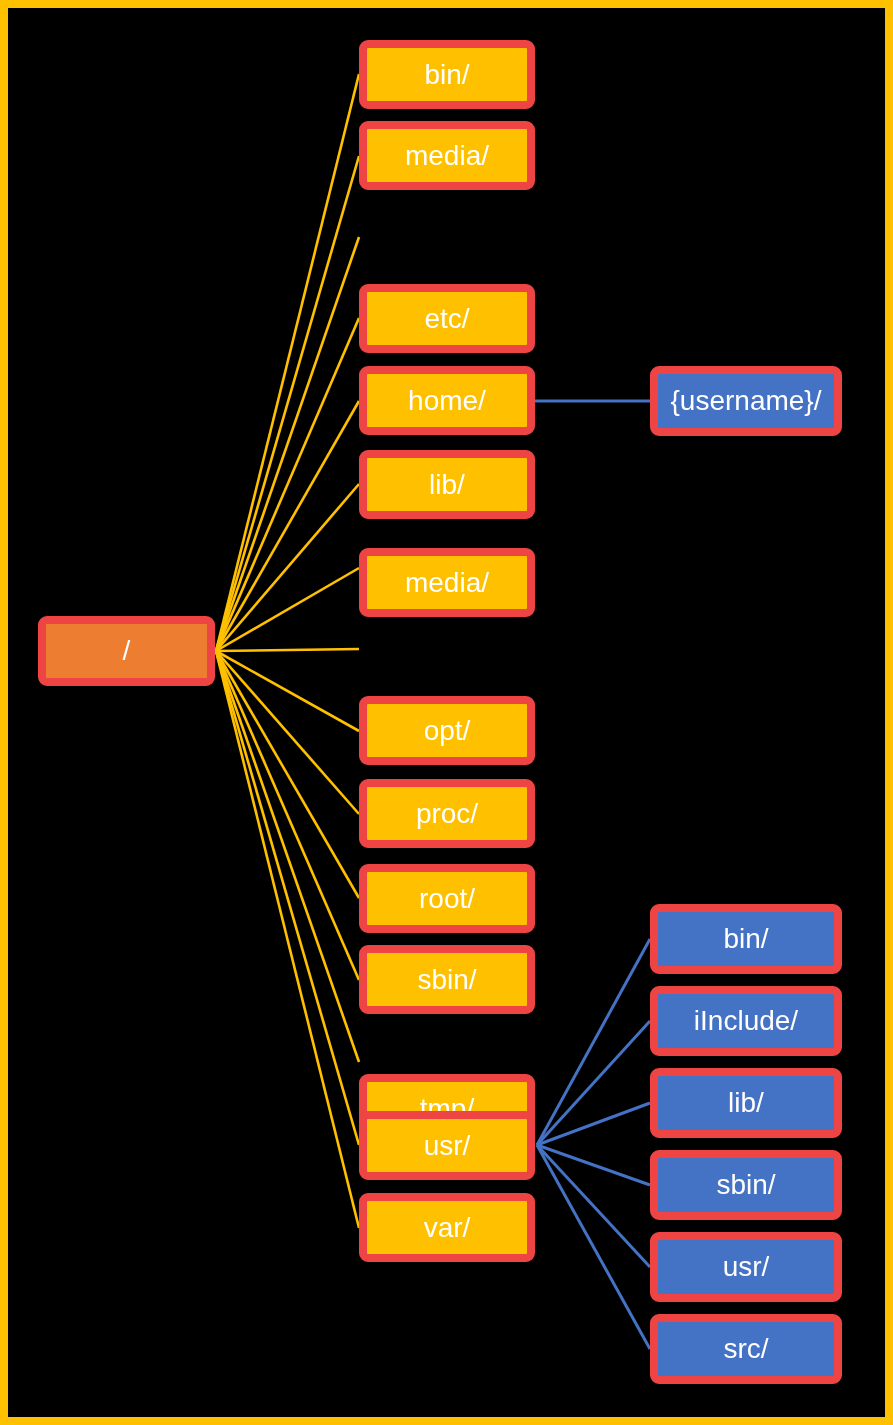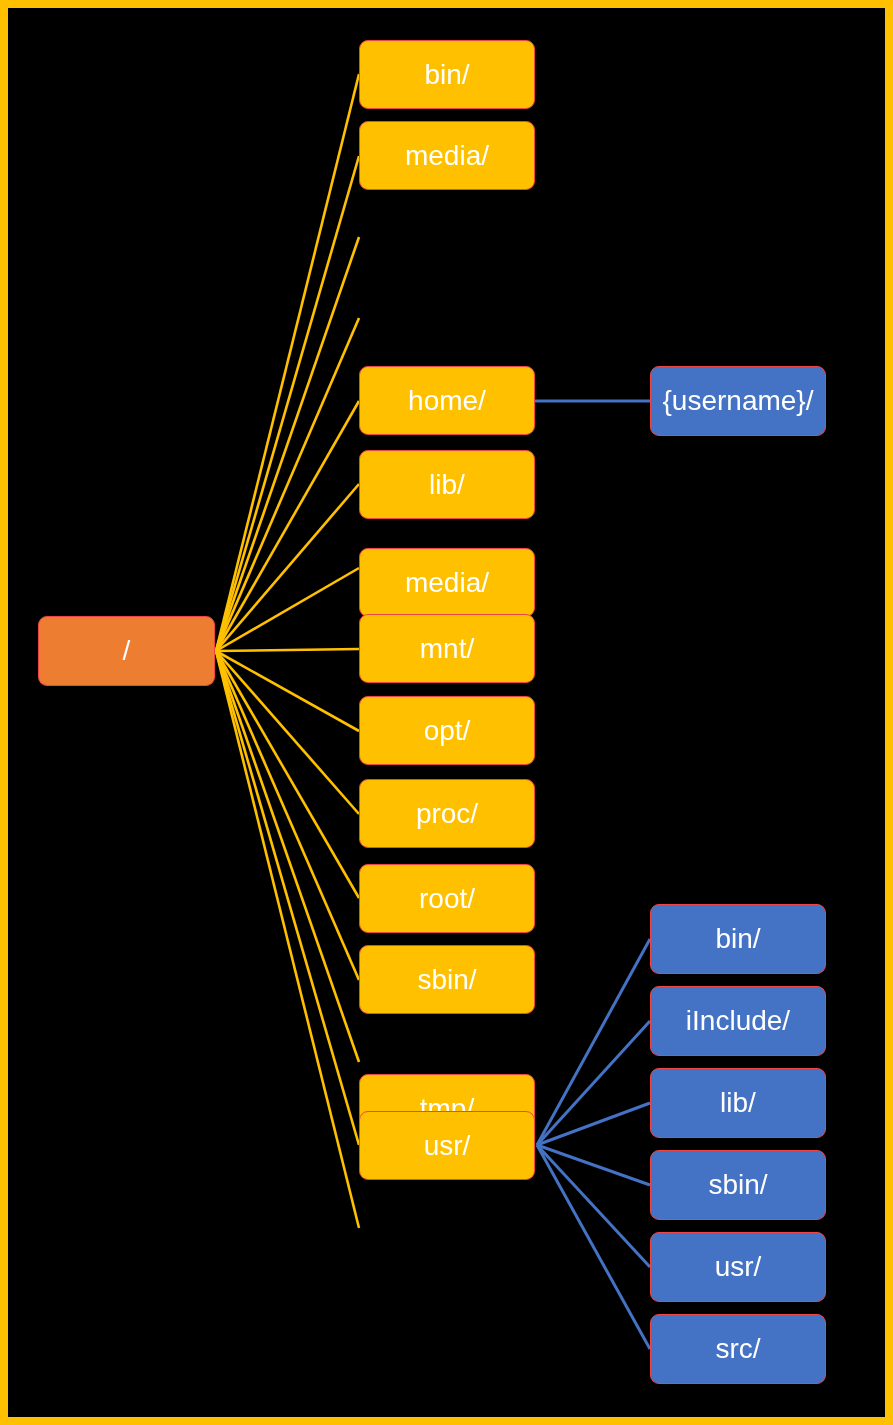--- a/index.html
+++ b/index.html
@@ -26,38 +26,38 @@
   }
   .node {
     position: absolute;
     box-sizing: border-box;
     display: flex;
     align-items: center;
     justify-content: center;
     color: #ffffff;
     font-size: 28px;
     line-height: 1;
-    border: 1px solid #ef4444;
+    border: 8px solid #ef4444;
     border-radius: 9px;
     z-index: 10;
     white-space: nowrap;
   }
   .node.root-node {
     left: 38px; top: 616px;
     width: 177px; height: 70px;
     background: #ED7D31;
   }
   .node.mid {
     left: 359px;
     width: 176px; height: 69px;
     background: #FFC000;
   }
   .node.rightcol {
     left: 650px;
-    width: 176px; height: 70px;
+    width: 192px; height: 70px;
     background: #4472C4;
   }
 </style>
 </head>
 <body>
 
 <div class="canvas">
 
   <svg class="wires" viewBox="0 0 893 1425" xmlns="http://www.w3.org/2000/svg">
 
@@ -84,30 +84,31 @@
     <line x1="537" y1="1145" x2="650" y2="1103" stroke="#4472C4" stroke-width="3"></line>
     <line x1="537" y1="1145" x2="650" y2="1185" stroke="#4472C4" stroke-width="3"></line>
     <line x1="537" y1="1145" x2="650" y2="1267" stroke="#4472C4" stroke-width="3"></line>
     <line x1="537" y1="1145" x2="650" y2="1349" stroke="#4472C4" stroke-width="3"></line>
   </svg>
 
   <div class="node root-node">/</div>
 
   <div class="node mid" style="top:40px">bin/</div>
   <div class="node mid" style="top:121px">media/</div>
+  <div class="node mid" style="top:284px">etc/</div>
   <div class="node mid" style="top:366px">home/</div>
   <div class="node mid" style="top:450px">lib/</div>
   <div class="node mid" style="top:548px">media/</div>
-  <div class="node mid" style="top:614px">mnt/</div>
   <div class="node mid" style="top:696px">opt/</div>
   <div class="node mid" style="top:779px">proc/</div>
   <div class="node mid" style="top:864px">root/</div>
   <div class="node mid" style="top:945px">sbin/</div>
   <div class="node mid" style="top:1074px">tmp/</div>
   <div class="node mid" style="top:1111px">usr/</div>
+  <div class="node mid" style="top:1193px">var/</div>
 
   <div class="node rightcol" style="top:366px">{username}/</div>
   <div class="node rightcol" style="top:904px">bin/</div>
   <div class="node rightcol" style="top:986px">iInclude/</div>
   <div class="node rightcol" style="top:1068px">lib/</div>
   <div class="node rightcol" style="top:1150px">sbin/</div>
   <div class="node rightcol" style="top:1232px">usr/</div>
   <div class="node rightcol" style="top:1314px">src/</div>
 
   <div class="frame"></div>

